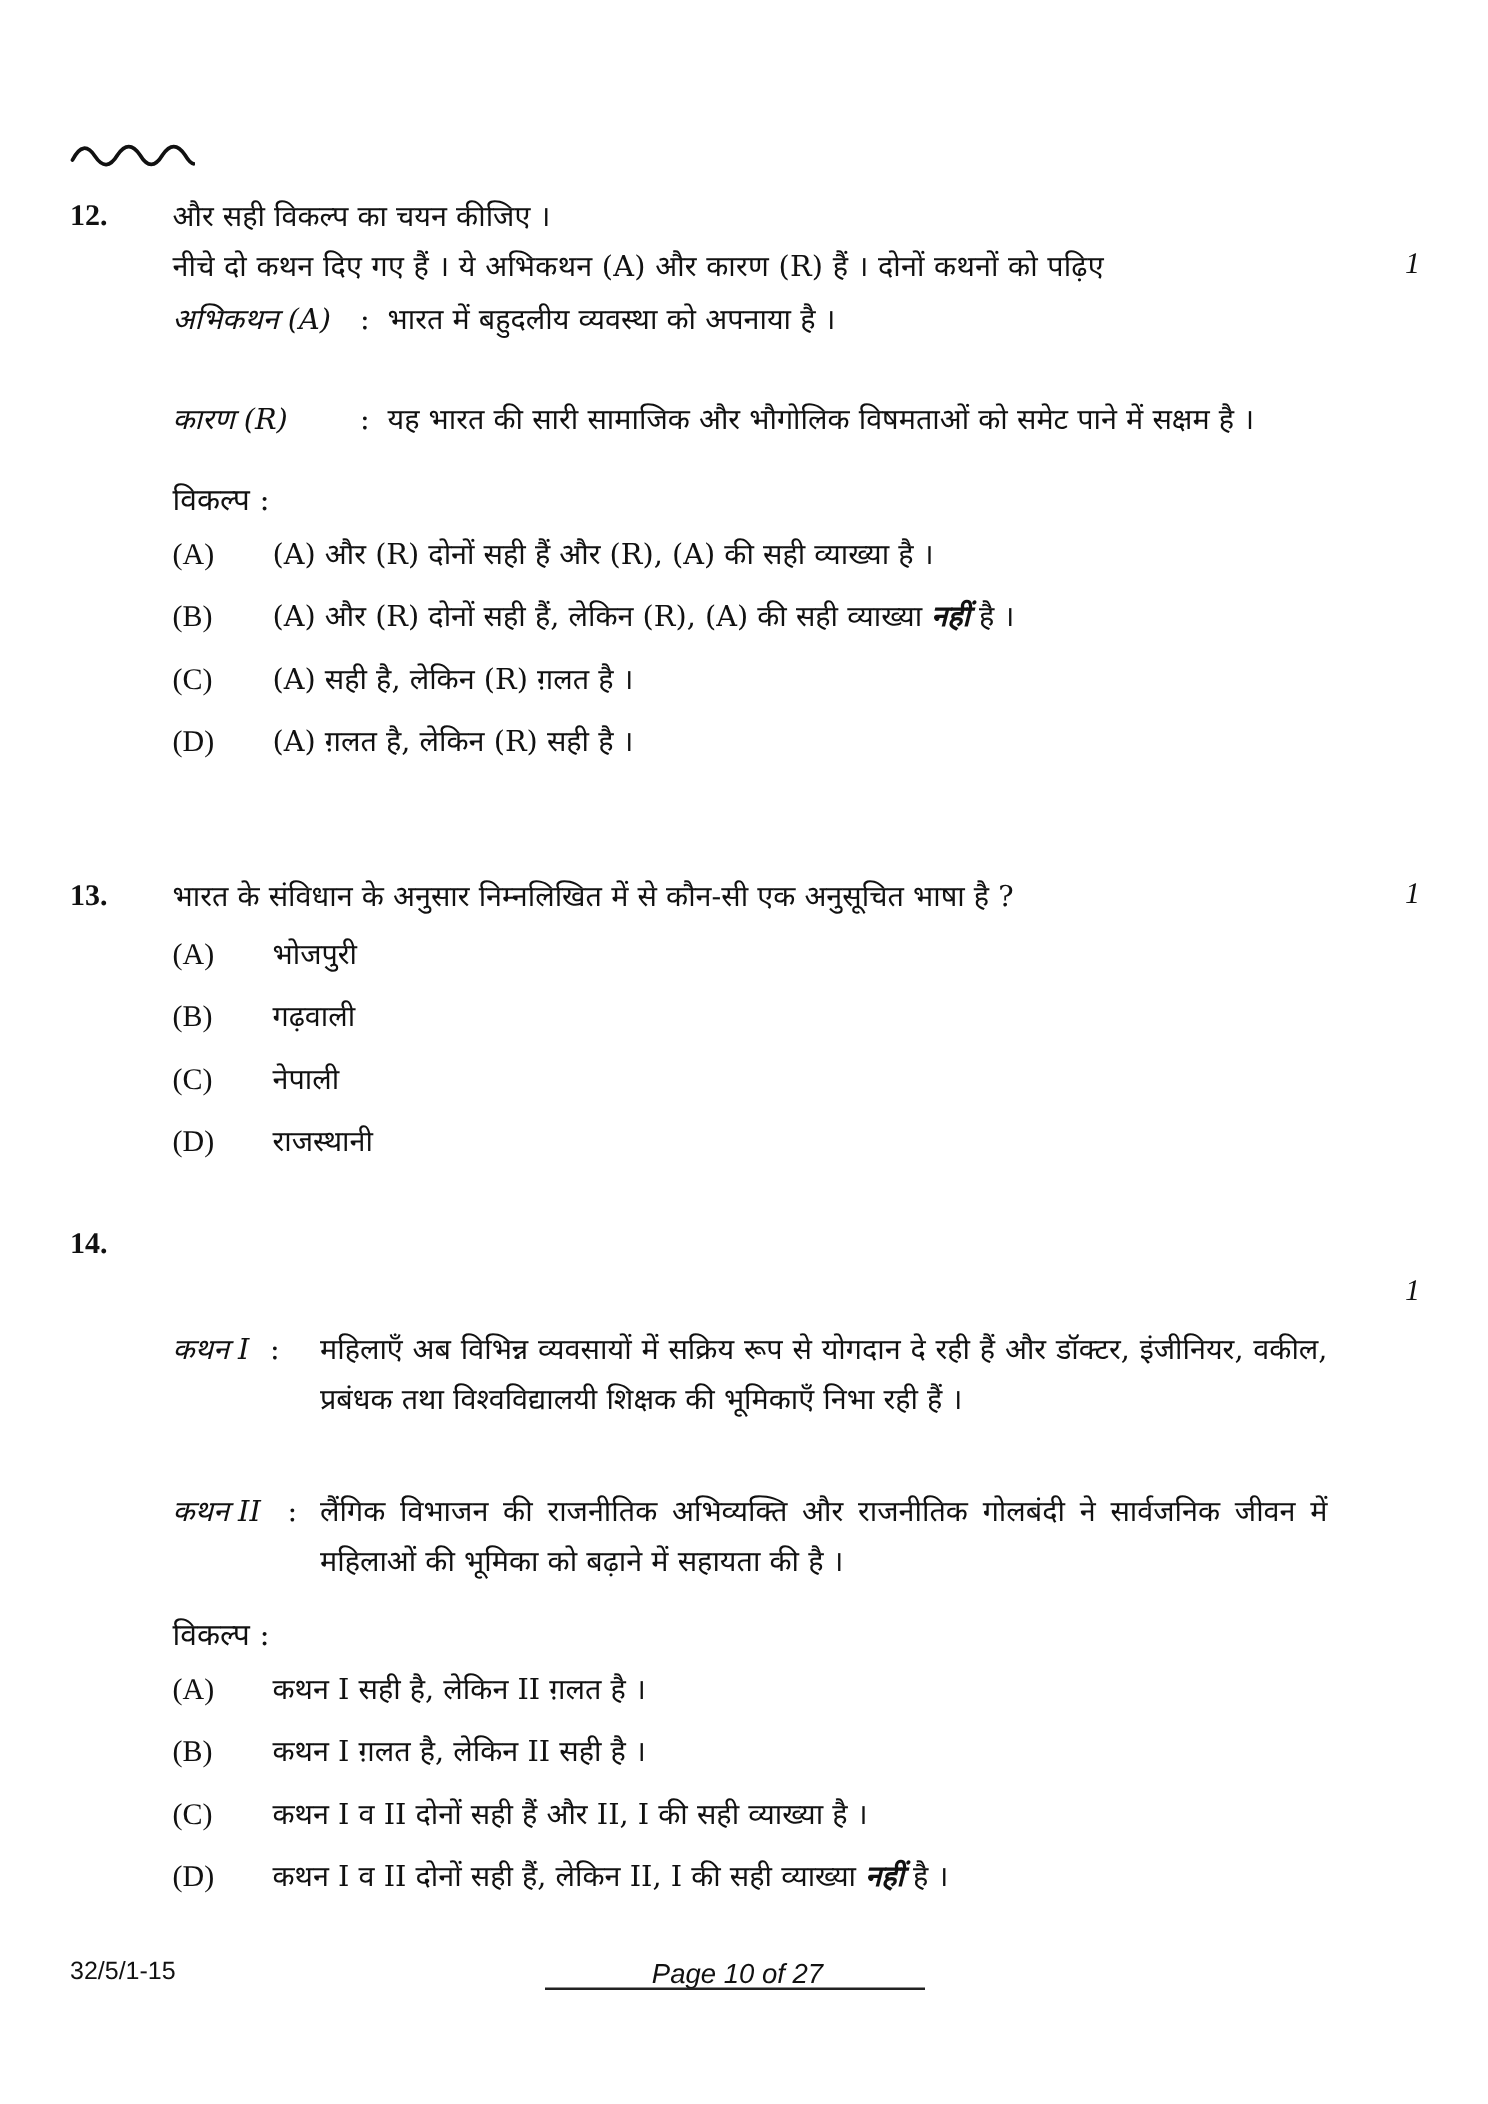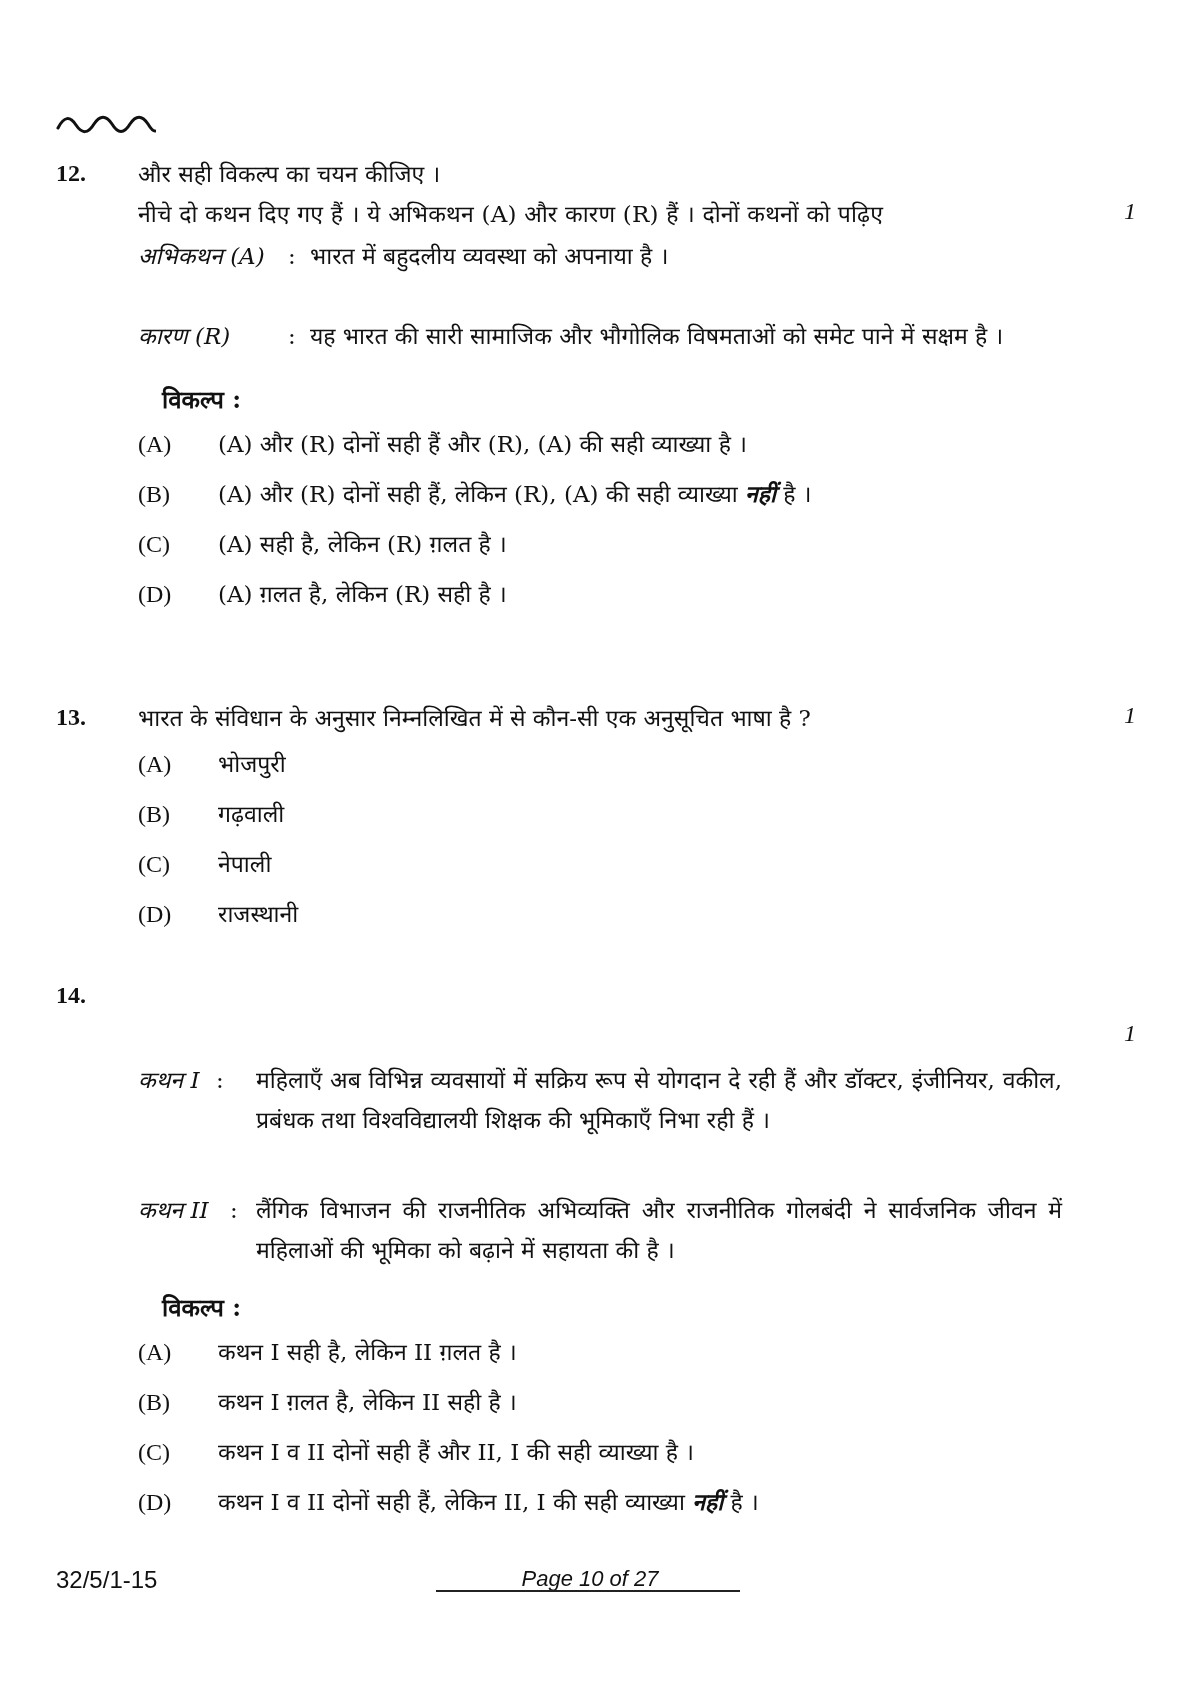--- a/index.html
+++ b/index.html
@@ -11,27 +11,27 @@
   .page { position: absolute; left: 0; top: 0; width: 1140px; height: 1683px; }
   .wave { position: absolute; left: 56px; top: 112px; width: 100px; height: 26px; }
   .q { position: absolute; left: 56px; width: 1080px; }
   .qnum { position: absolute; left: 0; top: 0; font-weight: bold; font-size: 24px; font-family: "Liberation Serif", serif; }
   .qtext { position: absolute; left: 82px; font-size: 23px; line-height: 40px; }
   .marks { position: absolute; right: 0; font-style: italic; font-size: 24px; font-family: "Liberation Serif", serif; }
   .stmt { position: absolute; left: 82px; font-size: 23px; line-height: 40px; }
   .stmt .lbl { position: absolute; left: 0; top: 0; font-style: italic; white-space: nowrap; }
   .stmt .colon { position: absolute; top: 0; }
   .stmt .body { position: absolute; top: 0; }
-  .opts-head { position: absolute; left: 82px; font-weight: bold; font-size: 24px; margin-left: 24px; }
+  .opts-head { position: absolute; left: 82px; font-weight: normal; font-size: 24px; }
   .opt { position: absolute; left: 82px; font-size: 23px; line-height: 32px; white-space: nowrap; }
   .opt .key { position: absolute; left: 0; top: 0; font-family: "Liberation Serif", serif; font-size: 24px; }
   .opt .txt { position: absolute; left: 80px; top: 0; }
   .opt .emph { font-weight: bold; font-style: italic; }
   .just { text-align: justify; text-align-last: left; }
-  .footer-code { position: absolute; left: 56px; top: 1566px; font-family: "Liberation Sans", sans-serif; font-size: 24px; }
+  .footer-code { position: absolute; left: 56px; top: 1566px; font-family: "Liberation Sans", sans-serif; font-size: 20px; }
   .footer-page { position: absolute; left: 440px; top: 1566px; width: 300px; text-align: center; font-family: "Liberation Sans", sans-serif; font-style: italic; font-size: 22px; }
   .footer-rule { position: absolute; left: 436px; top: 1590px; width: 304px; height: 2px; background: #222; }
 </style>
 </head>
 <body>
 
 <div class="page">
 
   <svg class="wave" viewBox="0 0 100 26">
     <path d="M2,16 C8,4 14,4 20,13 C26,22 32,22 38,12 C44,3 50,3 56,12 C62,22 68,22 74,12 C80,3 86,3 92,12 C95,17 97,19 99,19" fill="none" stroke="#111" stroke-width="3" stroke-linecap="round"></path>

